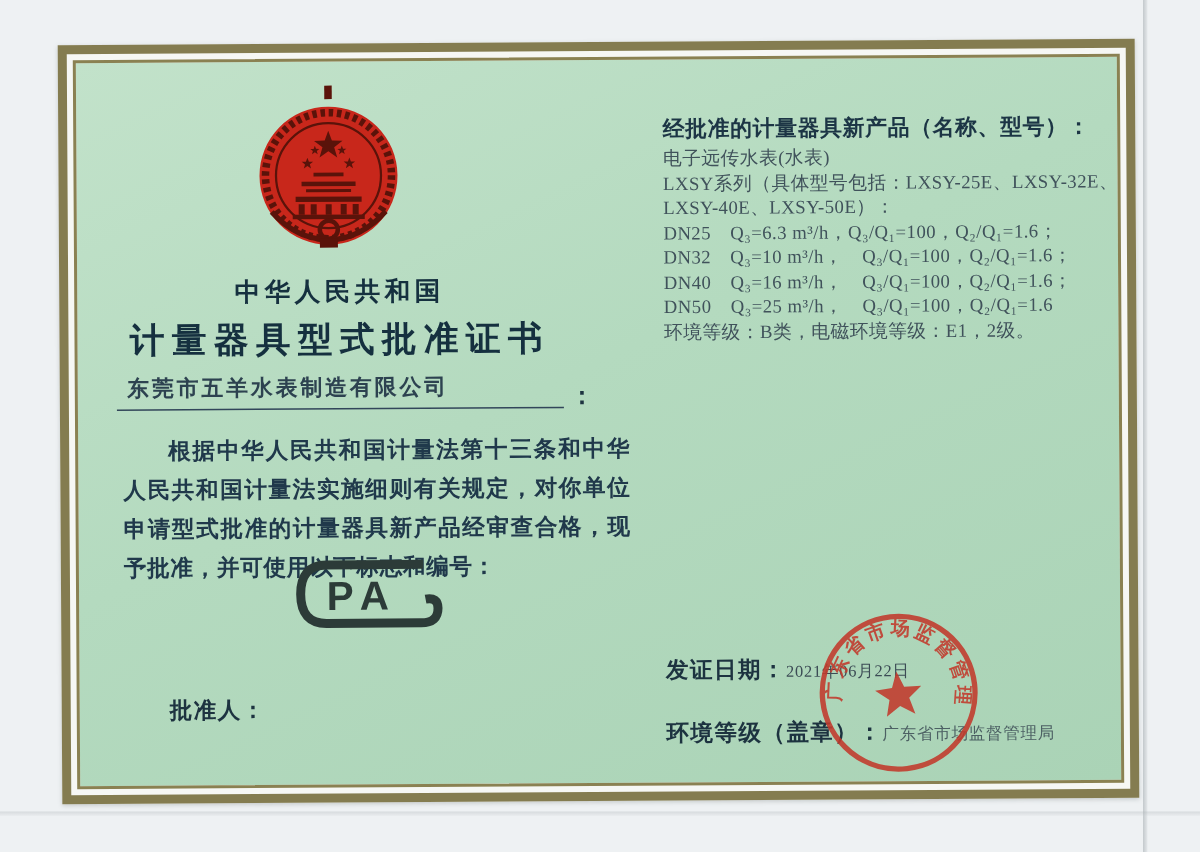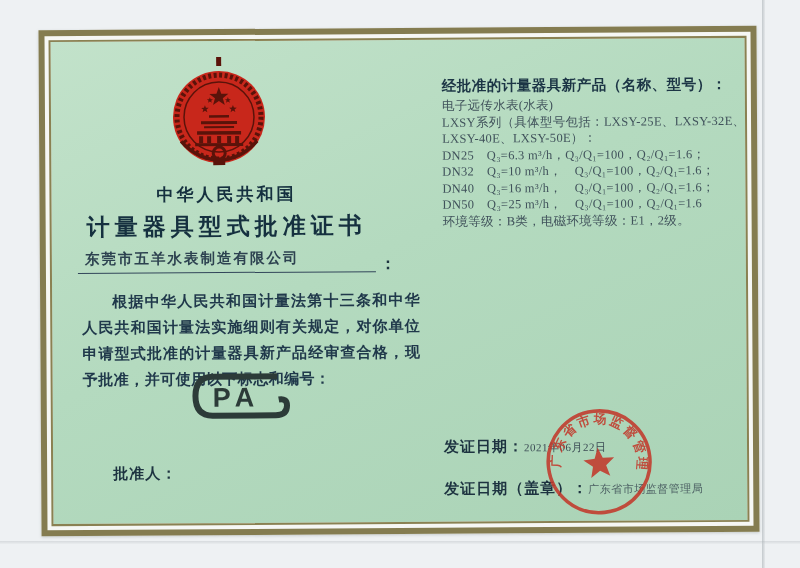--- a/index.html
+++ b/index.html
@@ -32,21 +32,21 @@
   .title-line1{font-size:17px;font-weight:bold;letter-spacing:3px;}
   .title-line2{font-size:23px;font-weight:bold;letter-spacing:5px;margin-top:5px;}
   .company{position:absolute;left:33px;top:208px;font-family:"Liberation Serif","DejaVu Serif",serif;
     font-size:14.5px;font-weight:600;color:#2d4250;letter-spacing:2px;}
   .company-underline{position:absolute;left:26px;top:231px;width:298px;height:0;
     border-bottom:1.5px solid #32465a;}
   .company-colon{position:absolute;left:328px;top:214px;font-size:16px;font-weight:bold;color:#1d3340;}
   .body-par{position:absolute;left:30px;top:247px;width:338px;
     font-size:15px;font-weight:bold;color:#20394b;line-height:26px;
     text-indent:2em;letter-spacing:.5px;text-align:justify;}
-  .cpa-wrap{position:absolute;left:136px;top:330px;width:110px;text-align:left;}
+  .cpa-wrap{position:absolute;left:136px;top:330px;width:110px;text-align:right;}
   .cpa-number{margin-top:2px;font-family:"Liberation Serif","DejaVu Serif",serif;
     font-size:13px;color:#3c4a48;letter-spacing:1px;}
   .approver{position:absolute;left:60px;top:423px;font-size:15px;font-weight:bold;color:#1d3340;letter-spacing:1px;}
   
   .right-col{position:absolute;left:391px;top:0;width:314px;}
   .products-heading{position:absolute;left:0;top:37px;width:314px;
     font-size:14.5px;font-weight:bold;color:#1c3545;letter-spacing:.5px;}
   .products-lines{position:absolute;left:0;top:58px;width:314px;
     font-family:"Liberation Serif","DejaVu Serif",serif;
     font-size:12.5px;color:#40525b;line-height:16.5px;letter-spacing:.3px;}
@@ -124,21 +124,21 @@
         <span class="pline">DN40　Q₃=16 m³/h，　Q₃/Q₁=100，Q₂/Q₁=1.6；</span>
         <span class="pline">DN50　Q₃=25 m³/h，　Q₃/Q₁=100，Q₂/Q₁=1.6</span>
         <span class="pline">环境等级：B类，电磁环境等级：E1，2级。</span>
       </div>
 
       <div class="issue-date-row">
         <span class="field-label">发证日期：</span><span class="field-value">2021年06月22日</span>
       </div>
 
       <div class="issue-authority-row">
-        <span class="field-label">发证日期（盖章）：</span><span class="field-value authority-value">广东省市场监督管理局</span>
+        <span class="field-label">环境等级（盖章）：</span><span class="field-value authority-value">广东省市场监督管理局</span>
       </div>
     </div>
 
     <svg class="seal" viewBox="0 0 112 112" aria-hidden="true">
       <defs>
         <path id="sealArc" d="M 20.3 69 A 38 38 0 1 1 91.7 69" fill="none"></path>
       </defs>
       <circle cx="56" cy="56" r="50" fill="none" stroke="#c23a2c" stroke-width="3.5"></circle>
       <polygon fill="#c23a2c" points="56,42 60,52.5 71.2,53.1 62.5,60.1 65.4,70.9 56,64.8 46.6,70.9 49.5,60.1 40.8,53.1 52,52.5"></polygon>
       <text font-family="Liberation Serif, DejaVu Serif, serif" font-size="12.5" letter-spacing="2.5" fill="#c23a2c" font-weight="bold">

